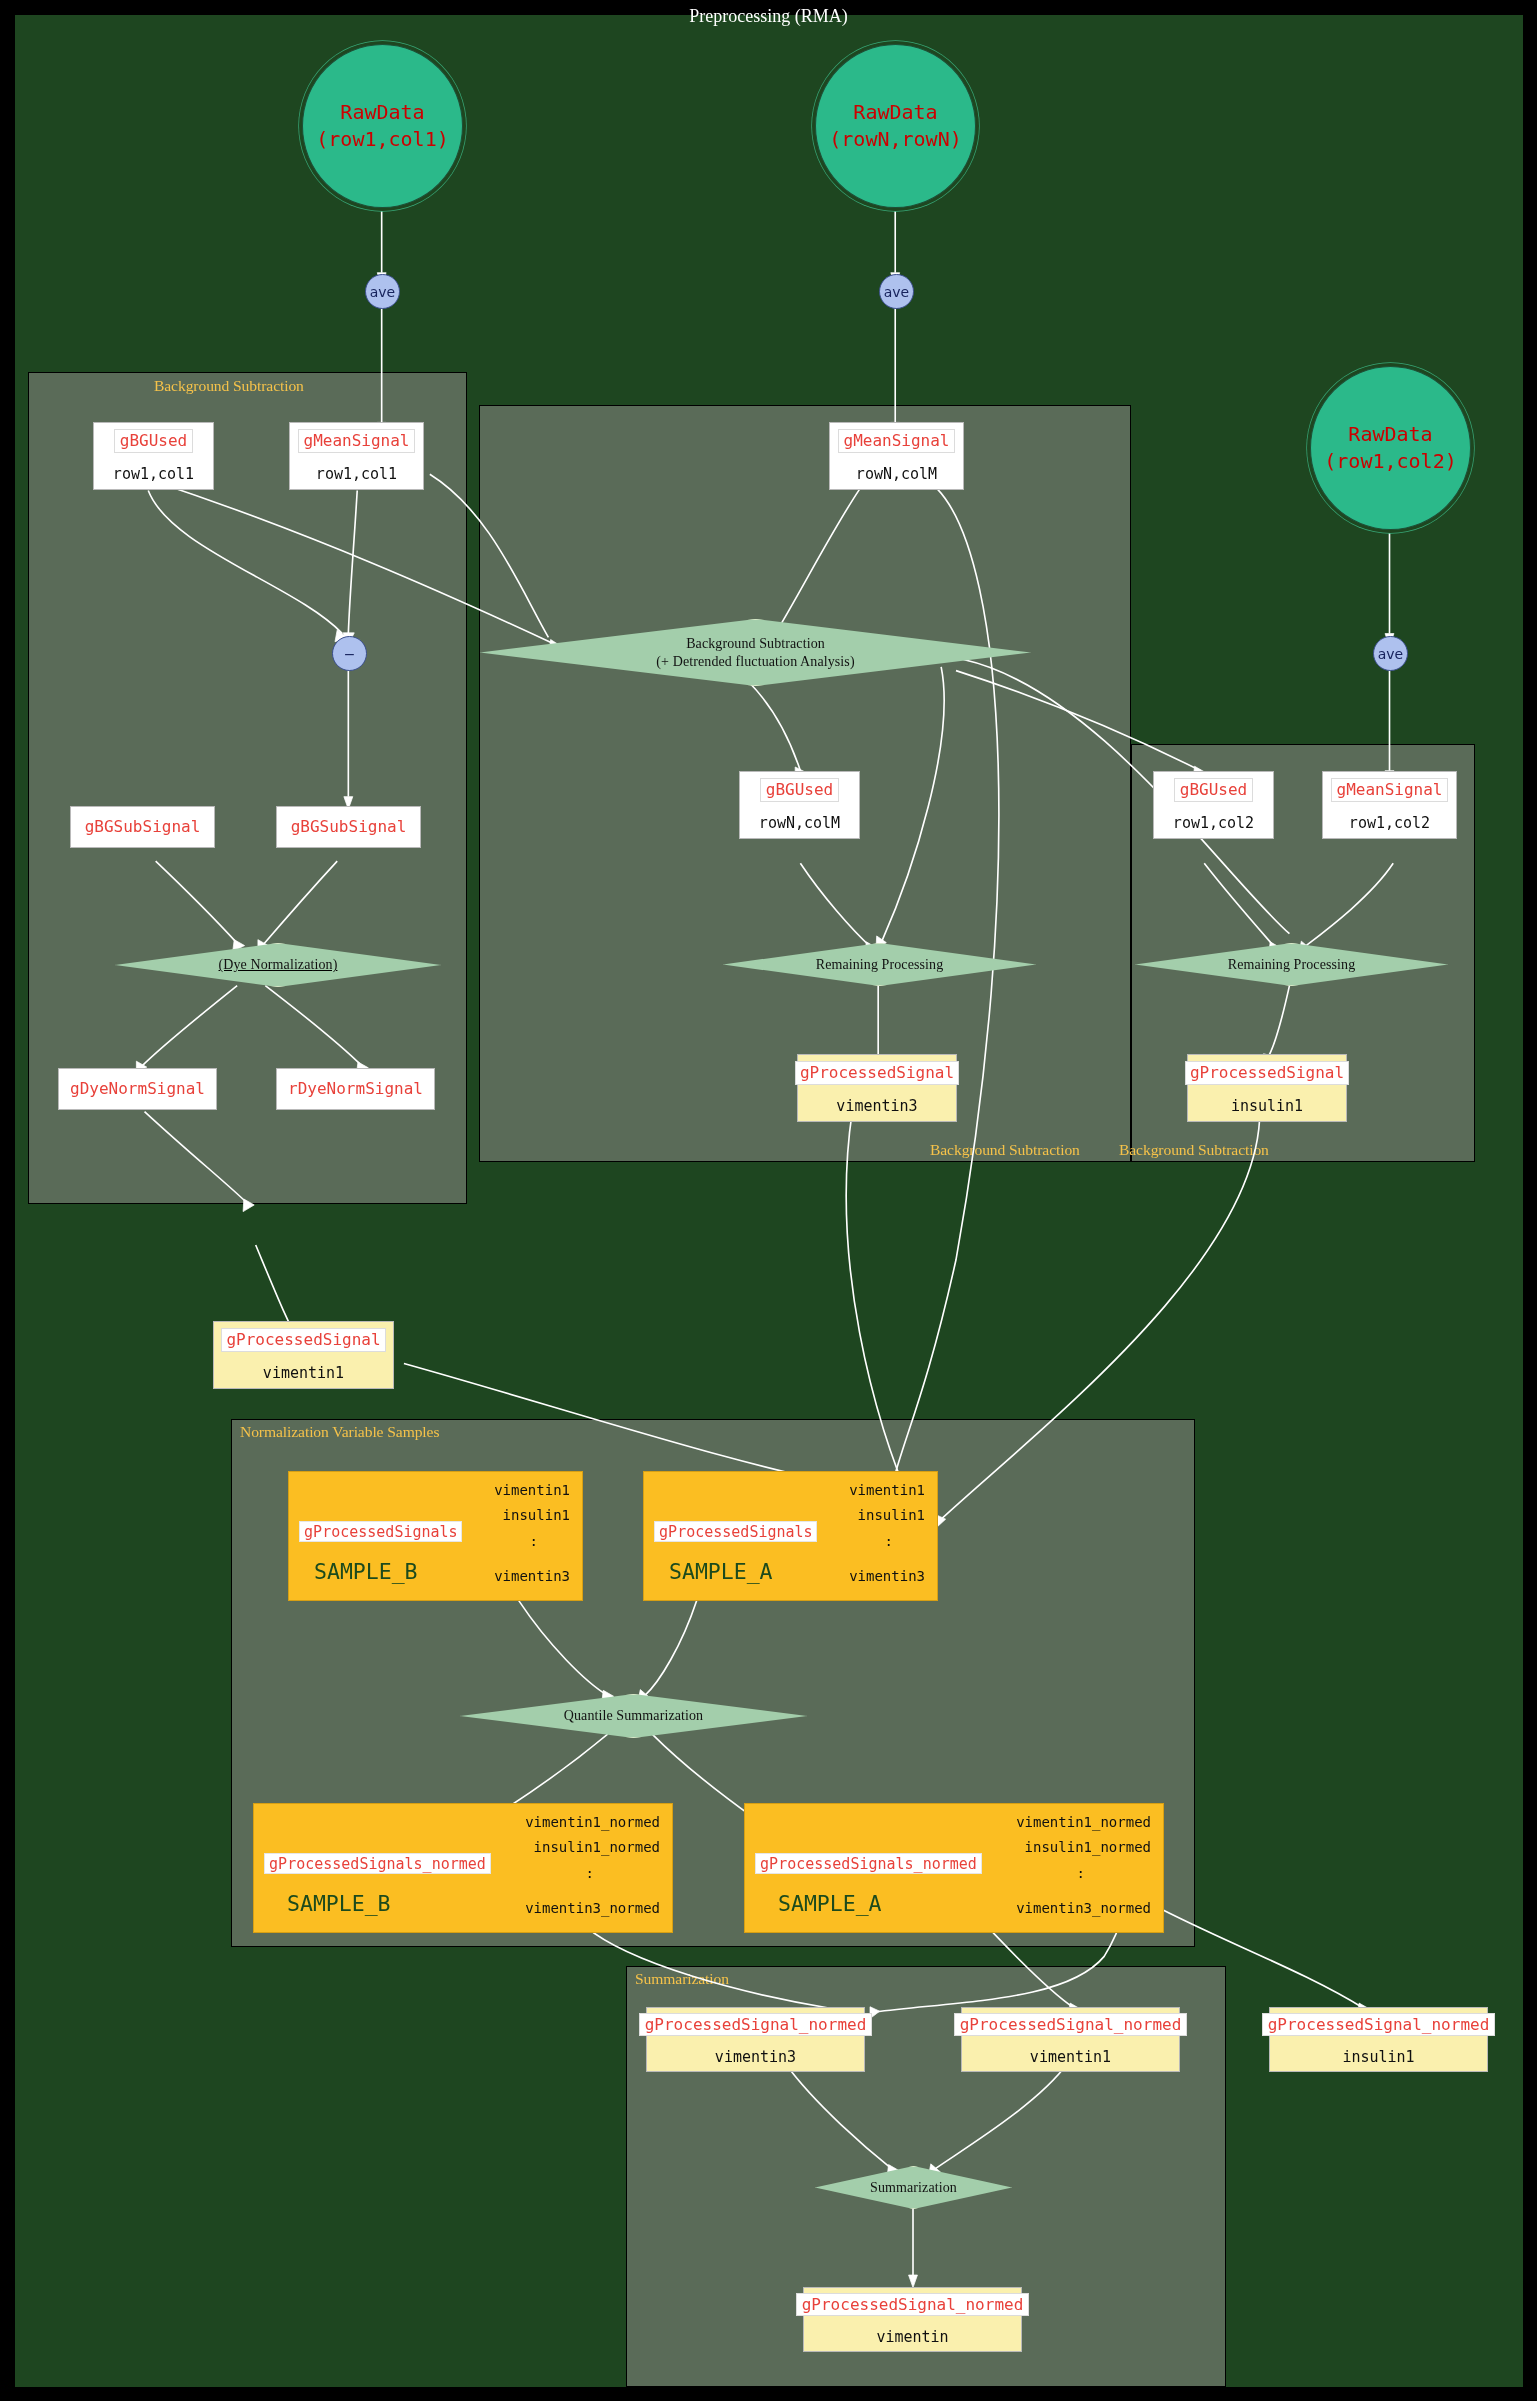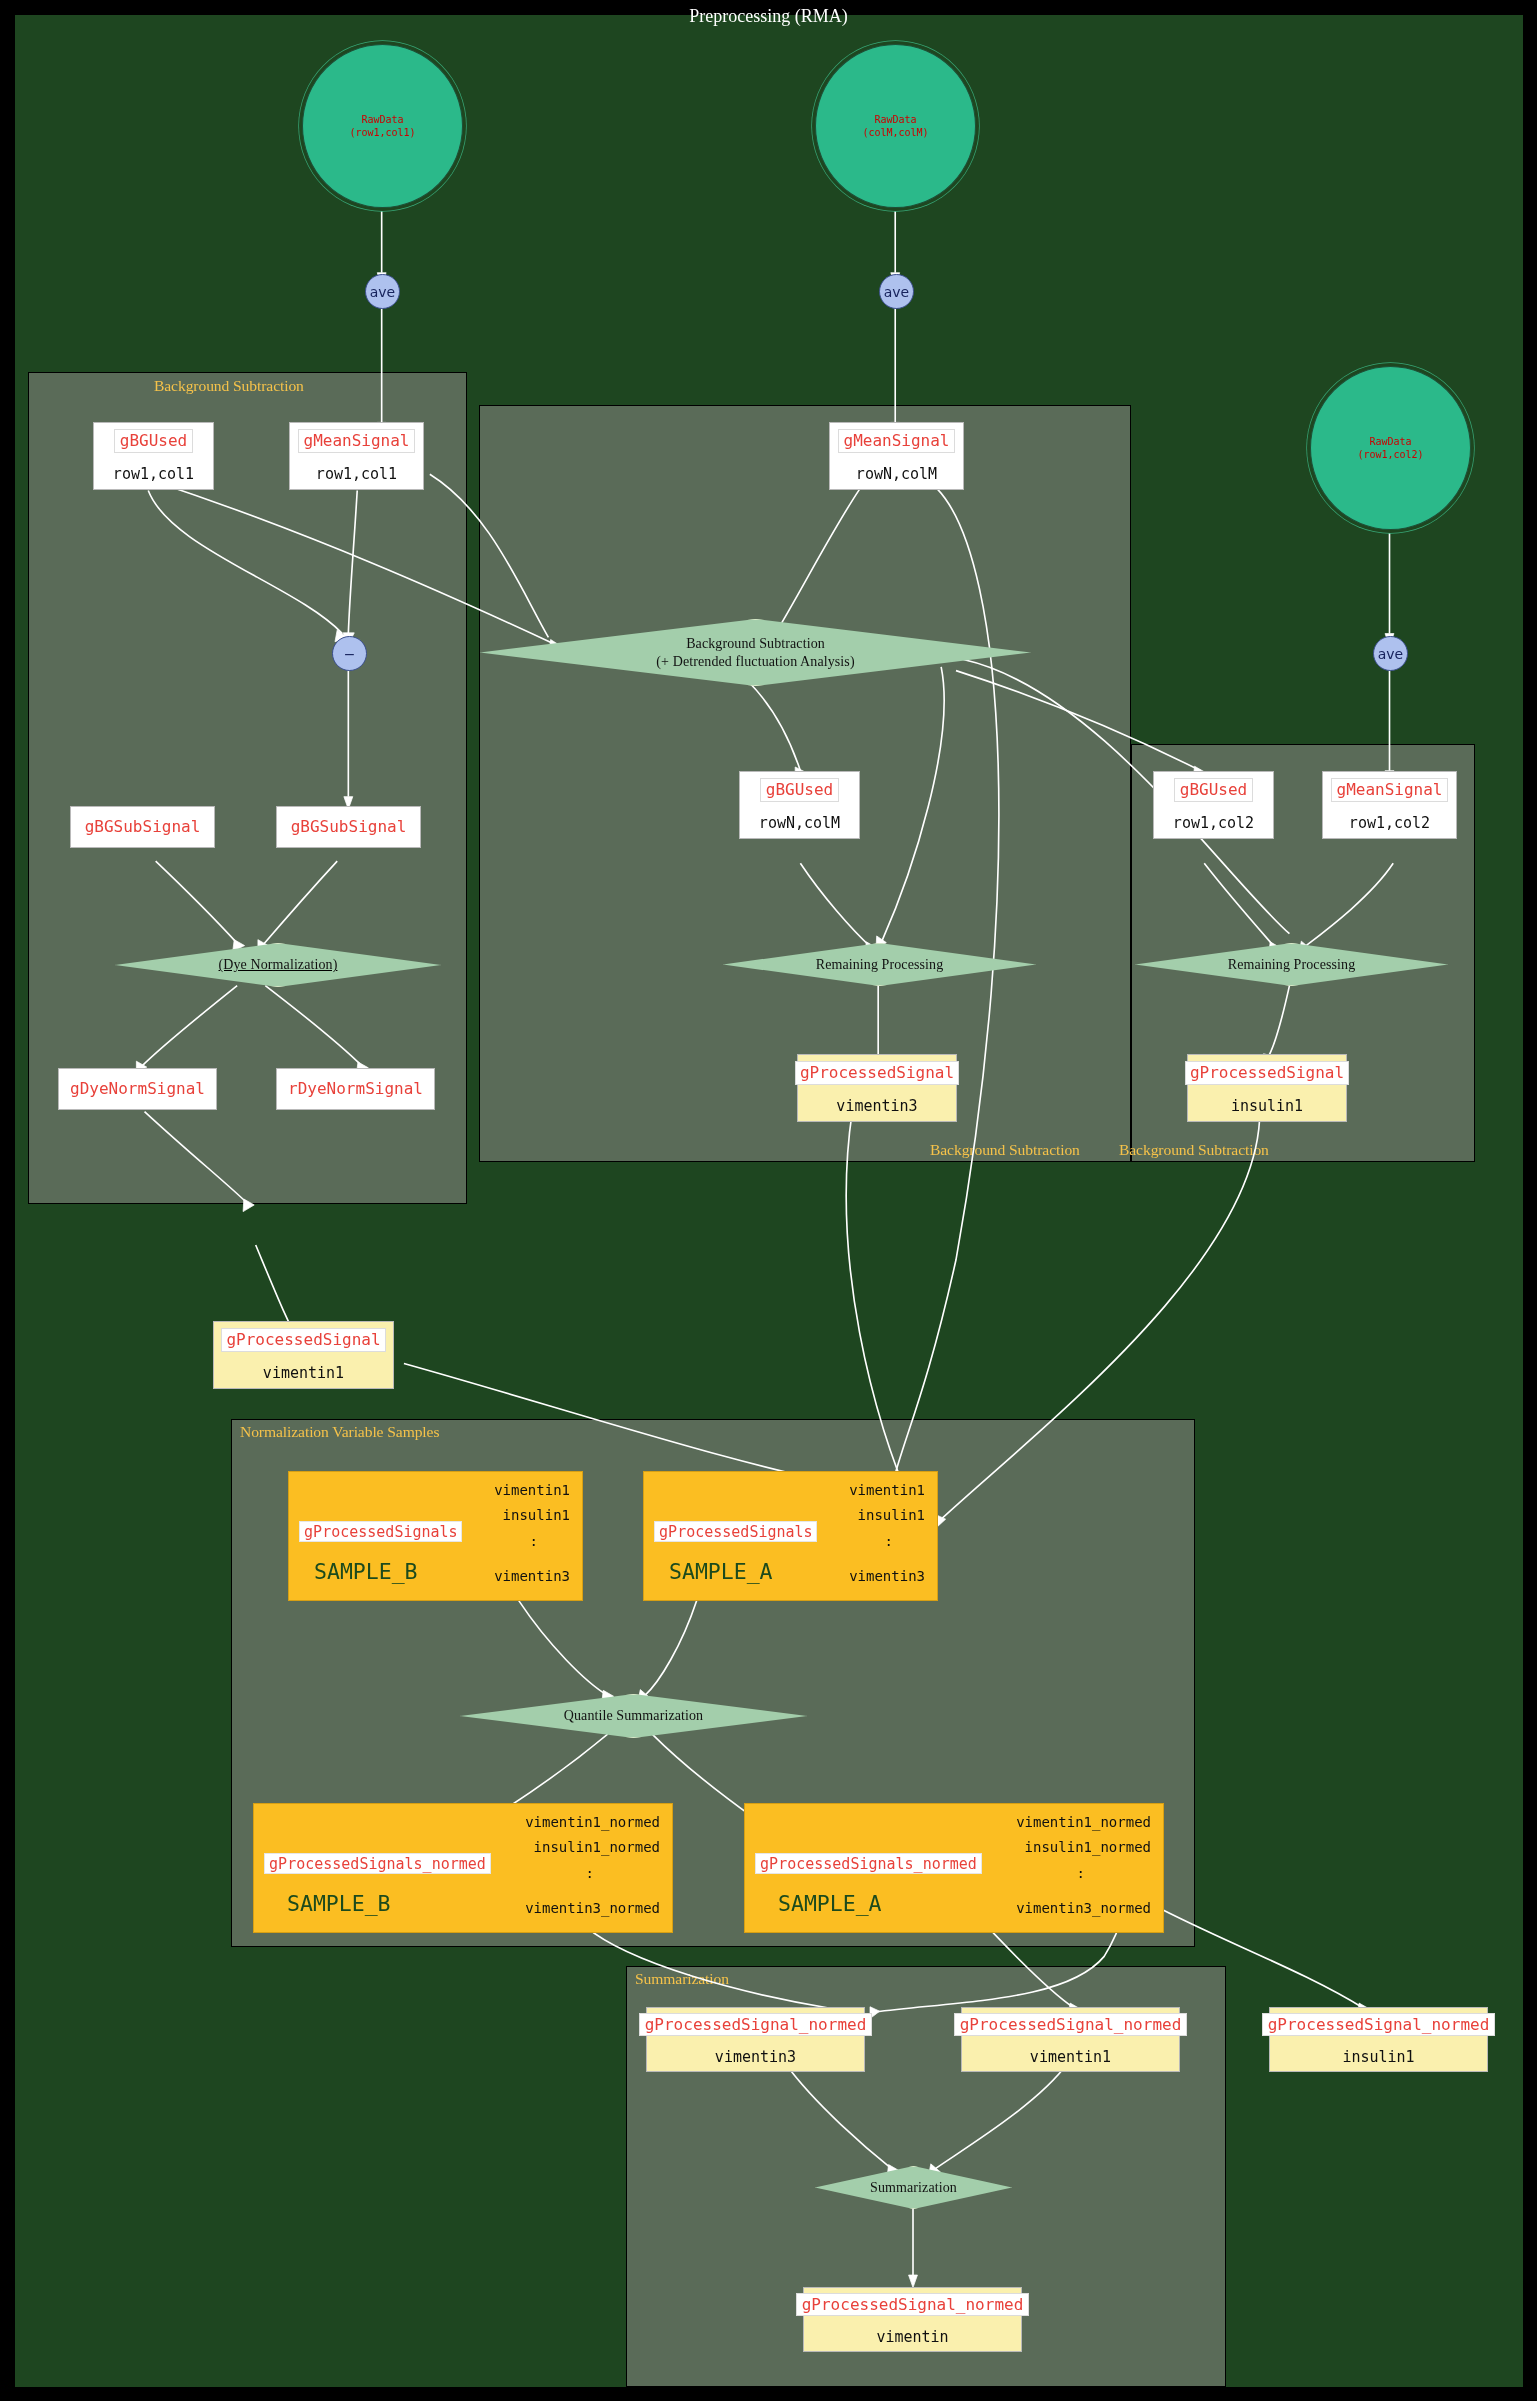--- a/index.html
+++ b/index.html
@@ -100,21 +100,21 @@
     position:absolute;
     border-radius:50%;
     background:#2bb98a;
     border:1.5px solid #1e4f36;
     box-shadow:0 0 0 3px #1e4620, 0 0 0 3.7px #38a878;
     display:flex;align-items:center;justify-content:center;
     z-index:6;
   }
   .rawdata .rd-text{
     font-family:"DejaVu Sans Mono","Liberation Mono",monospace;
-    font-size:10px;color:#cc0000;text-align:center;line-height:1.35;
+    font-size:20px;color:#cc0000;text-align:center;line-height:1.35;
     white-space:pre;
   }
   .op{
     position:absolute;
     border-radius:50%;
     background:#aec1ee;
     border:1.5px solid #3b4f8c;
     display:flex;align-items:center;justify-content:center;
     z-index:6;
   }
@@ -304,21 +304,21 @@
 
     <path d="M1232,2980 L1232,3070"></path>
       <polygon points="1226,3070 1238,3070 1232,3087"></polygon>
   </svg>
 
   <div class="rawdata" style="left:302px;top:44px;width:159px;height:162px;">
     <div class="rd-text"><span>RawData</span><br><span>(row1,col1)</span></div>
   </div>
 
   <div class="rawdata" style="left:815px;top:44px;width:159px;height:162px;">
-    <div class="rd-text"><span>RawData</span><br><span>(colM,colM)</span></div>
+    <div class="rd-text"><span>RawData</span><br><span>(rowN,rowN)</span></div>
   </div>
 
   <div class="rawdata" style="left:1310px;top:366px;width:159px;height:162px;">
     <div class="rd-text"><span>RawData</span><br><span>(row1,col2)</span></div>
   </div>
 
   <div class="op" style="left:365px;top:274px;width:33px;height:33px;">
     <span>ave</span>
     </div>
   <div class="op" style="left:879px;top:274px;width:33px;height:33px;">

